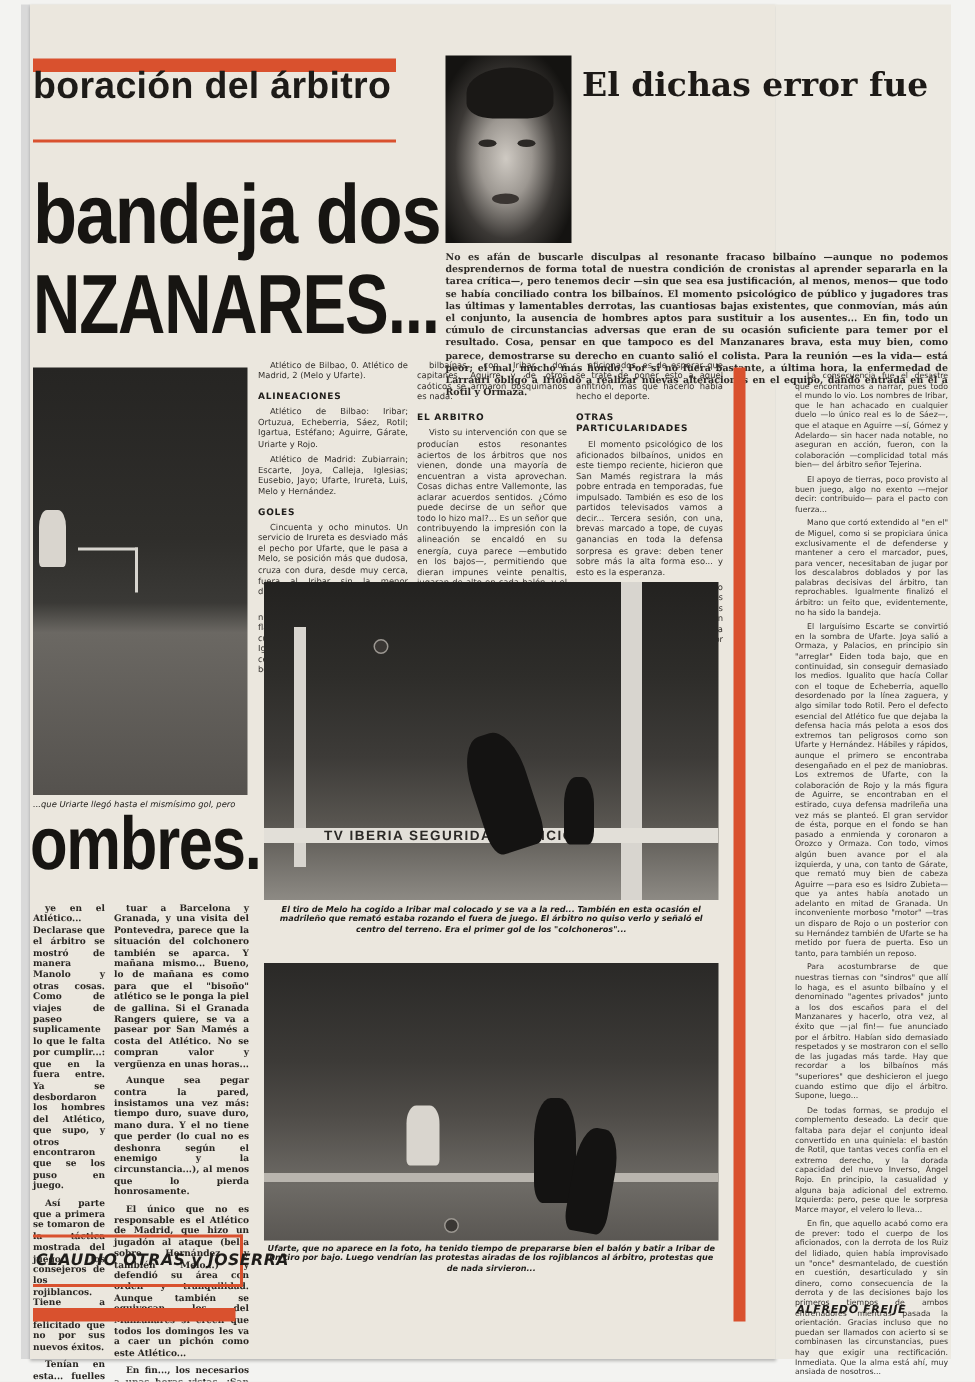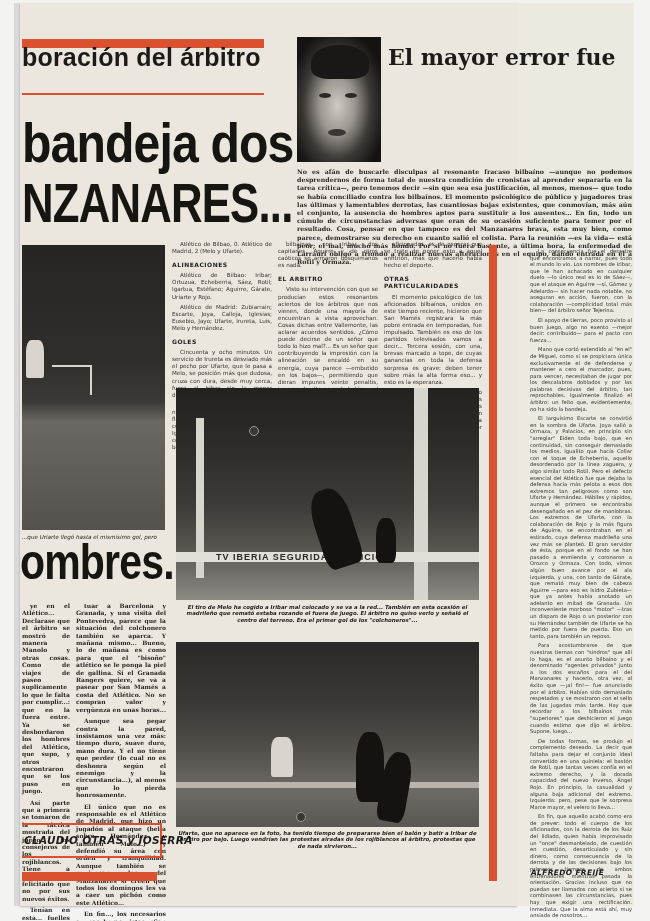--- a/index.html
+++ b/index.html
@@ -113,21 +113,21 @@
 <div class="headline h1">bandeja dos</div>
 <div class="headline h2">NZANARES...</div>
 
 <div class="portrait">
   <div class="hair"></div>
   <div class="eye" style="left:22px;"></div>
   <div class="eye" style="left:48px;"></div>
   <div class="mouth"></div>
 </div>
 <div class="right-headline">
-  <div>El mayor error fue</div>
+  <div>El dichas error fue</div>
 </div>
 <div class="lead">No es afán de buscarle disculpas al resonante fracaso bilbaíno —aunque no podemos desprendernos de forma total de nuestra condición de cronistas al aprender separarla en la tarea crítica—, pero tenemos decir —sin que sea esa justificación, al menos, menos— que todo se había conciliado contra los bilbaínos. El momento psicológico de público y jugadores tras las últimas y lamentables derrotas, las cuantiosas bajas existentes, que conmovían, más aún el conjunto, la ausencia de hombres aptos para sustituir a los ausentes... En fin, todo un cúmulo de circunstancias adversas que eran de su ocasión suficiente para temer por el resultado. Cosa, pensar en que tampoco es del Manzanares brava, esta muy bien, como parece, demostrarse su derecho en cuanto salió el colista. Para la reunión —es la vida— está peor; el mal, mucho más hondo. Por si no fuera bastante, a última hora, la enfermedad de Larrauri obligó a Iriondo a realizar nuevas alteraciones en el equipo, dando entrada en él a Rotil y Ormaza.</div>
 
 <div class="photo photo-left">
   <div class="player-light" style="left:4px; top:95px; width:18px; height:38px;"></div>
   <div class="post" style="left:30px; top:120px; width:40px; height:2px;"></div>
   <div class="post" style="left:68px; top:120px; width:2px; height:30px;"></div>
 </div>
 <div class="caption caption-left">...que Uriarte llegó hasta el mismísimo gol, pero</div>
 

